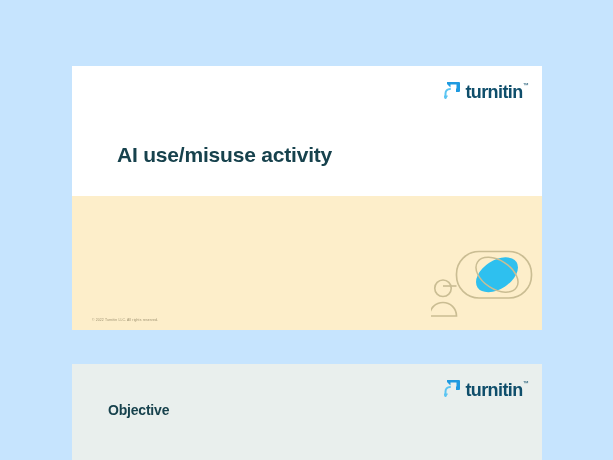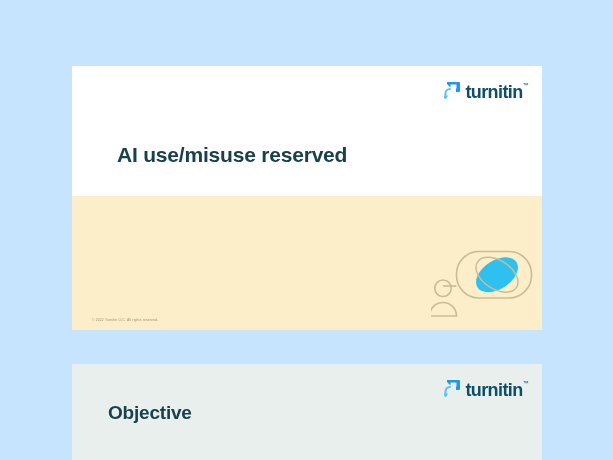--- a/index.html
+++ b/index.html
@@ -120,21 +120,21 @@
     top: 364px;
     width: 470px;
     height: 96px;
     background: #e9efed;
     overflow: hidden;
   }
 
   .slide-two .slide-title {
     left: 36px;
     top: 38px;
-    font-size: 19px;
+    font-size: 14px;
   }
 </style>
 </head>
 <body>
 
 <div class="deck">
 
   <div class="slide-one">
 
     <div class="slide-one-upper"></div>
@@ -142,21 +142,21 @@
 
     <div class="brand-logo">
       <svg class="brand-mark" viewBox="0 0 34 38">
         <path d="M6 2 H30 A2 2 0 0 1 32 4 V20 A2 2 0 0 1 30 22 H24 V15 H25 V7 H13 V13 L6 6 Z" fill="#1f9ae0"></path>
         <path d="M12 16 C7 16 3 20 3 25 V34" fill="none" stroke="#5bc5f2" stroke-width="4" stroke-linecap="round"></path>
         <path d="M3 34 L0 30 M3 34 L6 30" fill="none" stroke="#5bc5f2" stroke-width="3" stroke-linecap="round"></path>
       </svg>
       <span class="brand-word"><span>turnitin</span><span class="tm">™</span></span>
     </div>
 
-    <div class="slide-title">AI use/misuse reserved</div>
+    <div class="slide-title">AI use/misuse activity</div>
 
     <div class="slide-copyright">© 2022 Turnitin LLC. All rights reserved.</div>
 
     <svg class="illustration" viewBox="0 0 144 96">
 
       <rect x="34" y="6" width="100" height="62" rx="30" ry="30" fill="none" stroke="#cabd93" stroke-width="2.2"></rect>
 
       <path d="M34 52 L16 52" fill="none" stroke="#cabd93" stroke-width="2.2"></path>
 
       <g transform="translate(88 37)">

